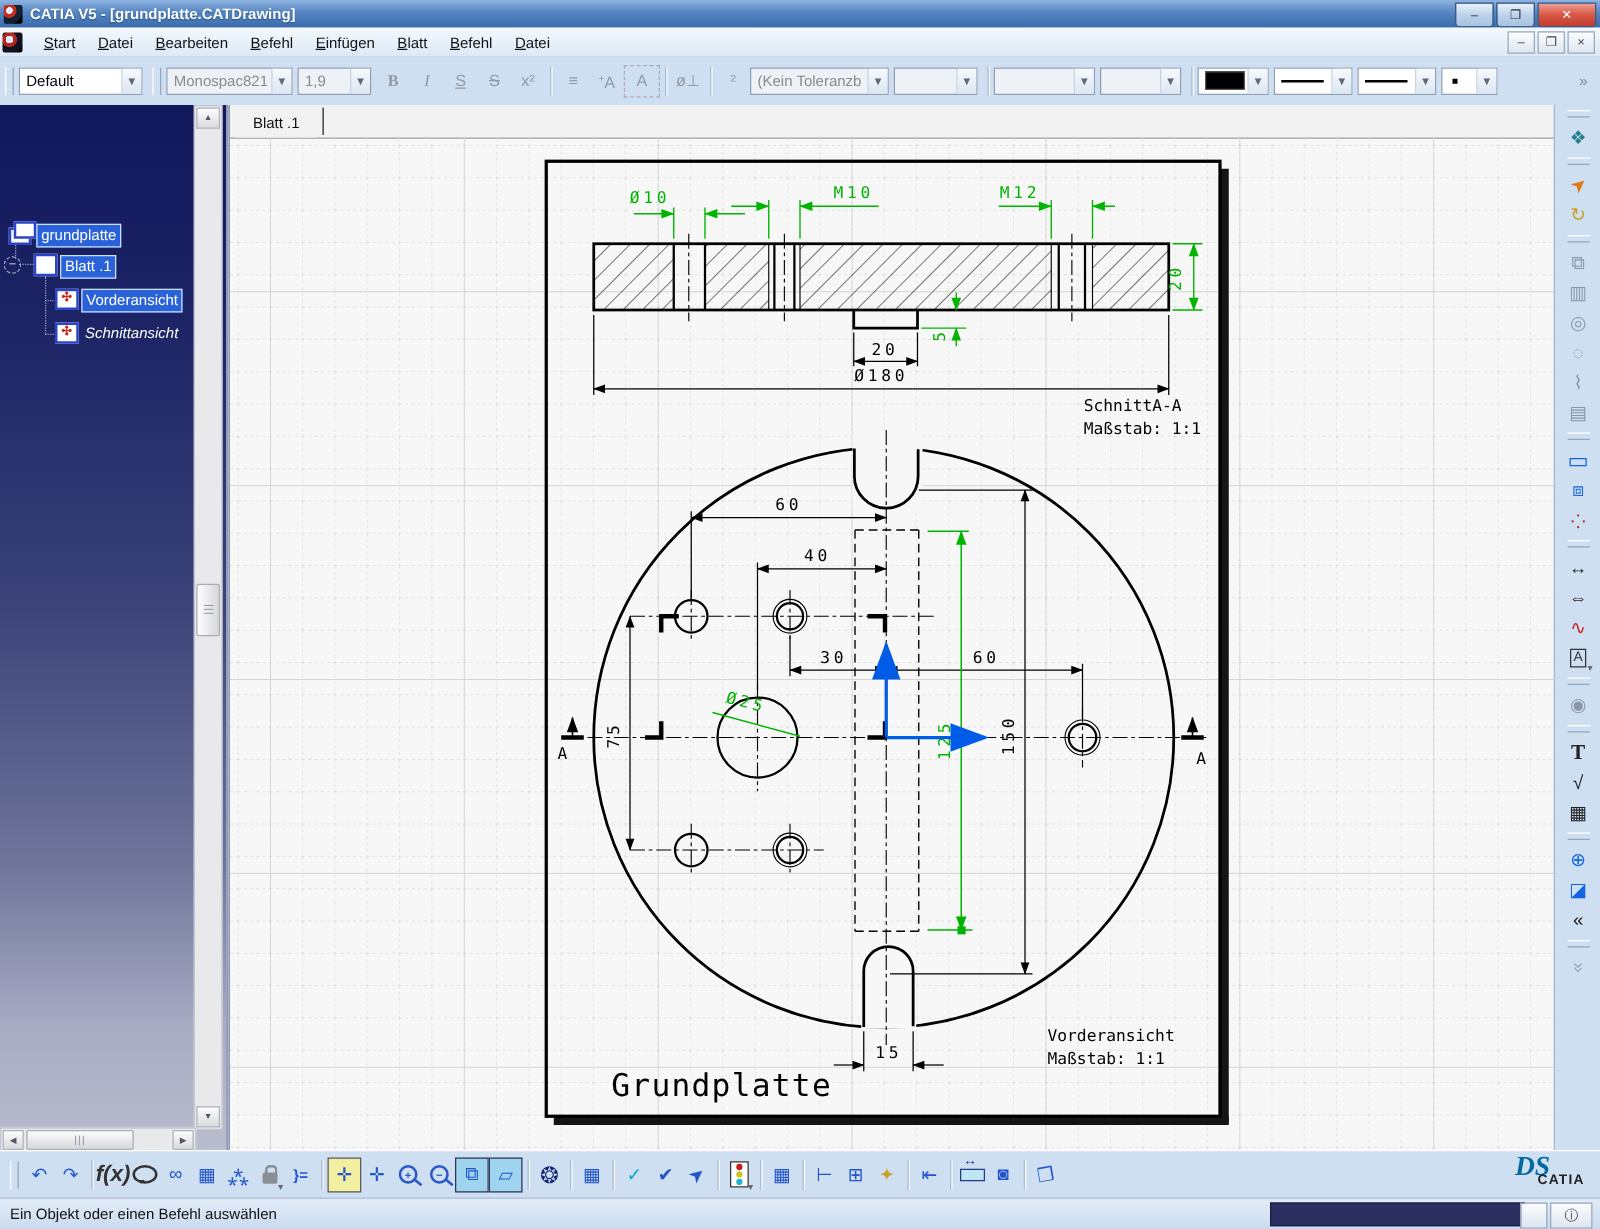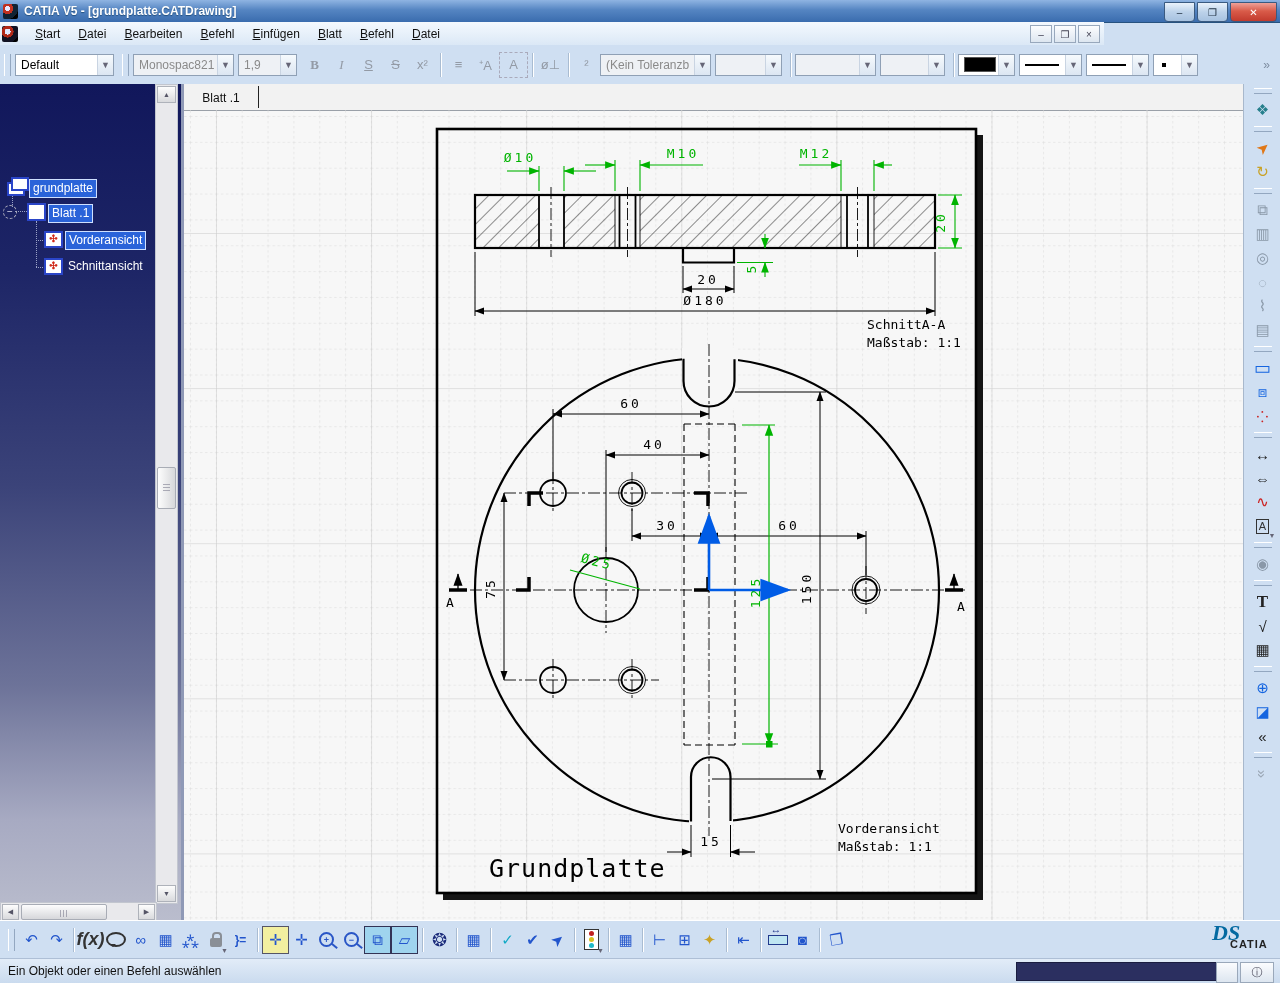--- a/index.html
+++ b/index.html
@@ -11,21 +11,21 @@
     color:#fff;border-bottom:1px solid #27527f;}
   .appicon{width:15px;height:15px;margin:0 6px 0 3px;border-radius:2px;
     background:radial-gradient(circle at 30% 30%,#e8e8ff 0 18%,#c03020 19% 38%,#123 39% 70%,#000 71%);}
   .titletext{font-weight:bold;text-shadow:0 1px 1px #23507e;}
   .winbtns{position:absolute;right:3px;top:2px;display:flex;gap:2px;}
   .wbtn{width:29px;height:18px;border:1px solid #3a5a80;border-radius:0 0 4px 4px;
     background:linear-gradient(#eaf2fb,#bcd2ea 50%,#a7c2e0);color:#234;font-size:10px;
     display:flex;align-items:center;justify-content:center;}
   .wbtn.close{width:45px;background:linear-gradient(#efa198,#d95b49 45%,#c23b2e);color:#fff;}
   
-  .menubar{position:absolute;left:0;top:22px;width:1104px;height:23px;
+  .menubar{position:absolute;left:0;top:22px;width:1280px;height:23px;
     background:linear-gradient(#f4f9fe,#dbe8f6);border-bottom:1px solid #bccde2;
     display:flex;align-items:center;}
   .mdiicon{width:16px;height:16px;margin:0 8px 0 2px;border-radius:2px;
     background:radial-gradient(circle at 35% 35%,#dfe8ff 0 20%,#b02818 21% 40%,#112 41% 75%,#000 76%);}
   .menuitem{padding:3px 9px;color:#111;}
   .menuitem::first-letter{text-decoration:underline;}
   .mdibtns{position:absolute;right:4px;top:3px;display:flex;gap:2px;}
   .mdibtn{width:20px;height:16px;border:1px solid #98a8bc;background:linear-gradient(#fcfdfe,#dde6f0);
     font-size:10px;color:#445;display:flex;align-items:center;justify-content:center;}
   
@@ -239,21 +239,21 @@
     <div class="tnode sel" style="left:29px;top:95px;">grundplatte</div>
 
     <div class="texp">−</div>
     <div class="tico-sheet"></div>
     <div class="tnode sel" style="left:48px;top:120px;">Blatt .1</div>
 
     <div class="tico-view" style="left:44px;top:147px;">✣</div>
     <div class="tnode sel" style="left:65px;top:147px;">Vorderansicht</div>
 
     <div class="tico-view" style="left:44px;top:174px;">✣</div>
-    <div class="tnode" style="left:65px;top:174px;">Schnittansicht</div>
+    <div class="tnode" style="left:65px;top:174px;font-style:italic;">Schnittansicht</div>
 
     <div class="vscroll">
       <div class="sbtn" style="left:1px;top:1px;width:17px;height:15px;">▲</div>
       <div class="thumb" style="left:1px;top:382px;width:17px;height:40px;">
         <span class="gripmarks" style="transform:translate(-50%,-50%) rotate(90deg);">|||</span>
       </div>
       <div class="sbtn" style="left:1px;bottom:1px;width:17px;height:15px;">▼</div>
     </div>
 
     <div class="hscroll">

